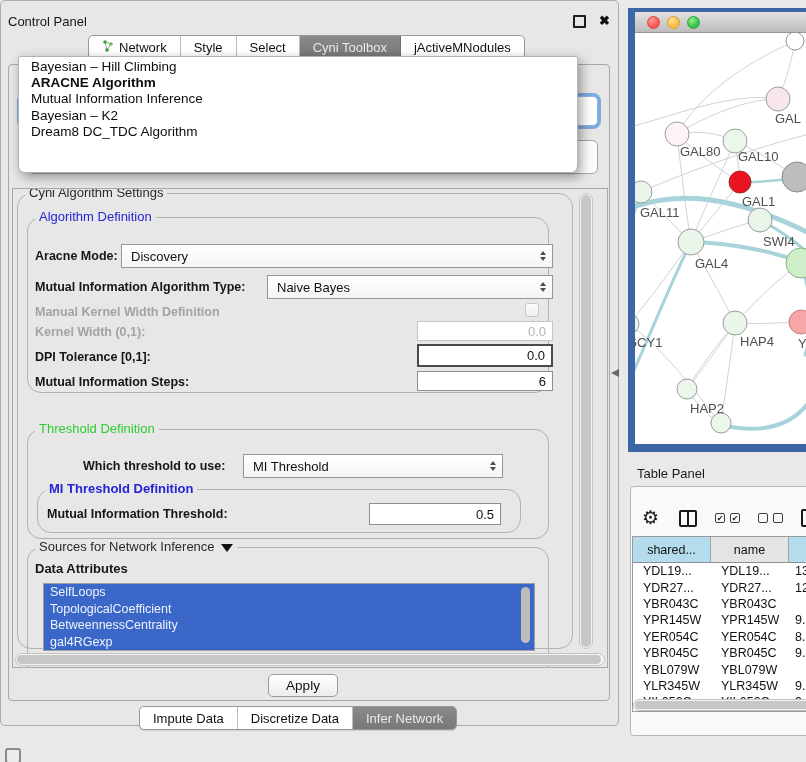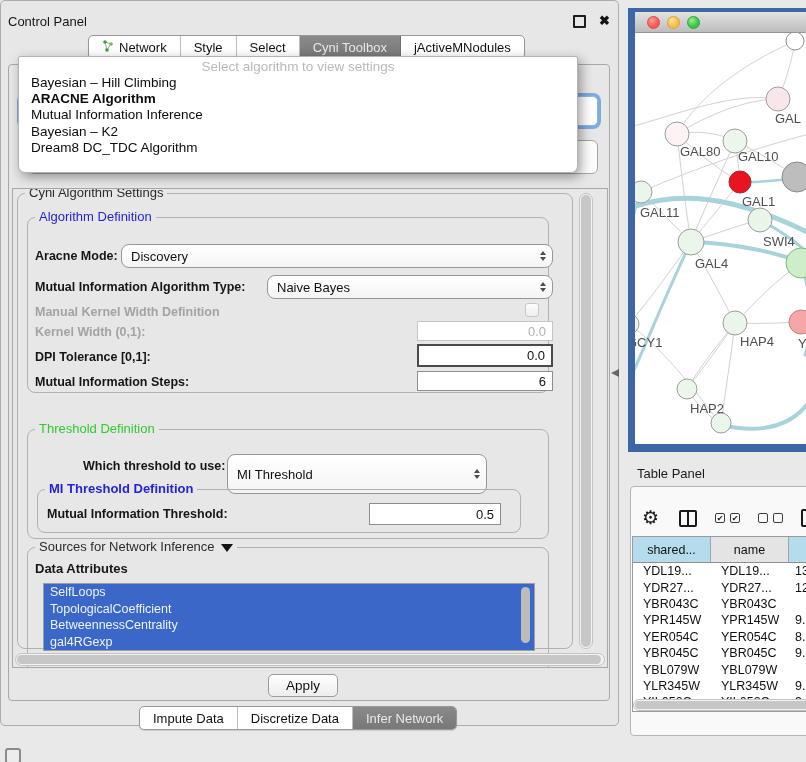--- a/index.html
+++ b/index.html
@@ -36,27 +36,27 @@
 
   
   #algo-dropdown{left:18px;top:56px;width:560px;height:117px;background:#fff;border:1px solid #b3b3b3;
     border-radius:2px 2px 7px 7px;box-shadow:3px 4px 12px rgba(0,0,0,.38);z-index:30;box-sizing:border-box;padding-top:2px;}
   .dd-prompt{height:16px;line-height:16px;text-align:center;color:#b9b9b9;font-size:13.5px;}
   .dd-item{height:16.2px;line-height:16.2px;padding-left:12px;font-size:13.5px;color:#0c0c0c;white-space:nowrap;}
   .dd-item.bold{font-weight:bold;}
 
   
   #scrollpane{left:12px;top:188px;width:596px;height:480px;border:1px solid #a8a8a8;background:#e7e7e7;overflow:hidden;box-sizing:border-box;}
-  .fs{position:absolute;border:1px solid #b1b1b1;border-radius:8px;box-sizing:border-box;}
+  .fs{position:absolute;border:1px solid #b1b1b1;border-radius:14px;box-sizing:border-box;}
   .fs>.legend{position:absolute;top:-9px;left:7px;background:#e7e7e7;padding:0 4px;font-size:13px;color:#2b2b2b;white-space:nowrap;}
   .legend.blue{color:#2424d6;}
   .legend.green{color:#2fcc2f;}
   .lbl{position:absolute;font-size:12.5px;font-weight:bold;color:#161616;white-space:nowrap;text-align:center;}
   .lbl.dis{color:#a3a3a3;}
-  .combo{position:absolute;background:linear-gradient(#ffffff,#f4f4f4);border:1px solid #979797;border-radius:8px;box-sizing:border-box;font-size:13px;color:#111;display:flex;align-items:center;padding-left:9px;}
+  .combo{position:absolute;background:linear-gradient(#ffffff,#f4f4f4);border:1px solid #979797;border-radius:0;box-sizing:border-box;font-size:13px;color:#111;display:flex;align-items:center;padding-left:9px;}
   .combo .arrows{position:absolute;right:6px;top:50%;transform:translateY(-50%);display:flex;flex-direction:column;gap:2px;}
   .tri-up{width:0;height:0;border-left:3.5px solid transparent;border-right:3.5px solid transparent;border-bottom:4.5px solid #4c4c4c;}
   .tri-dn{width:0;height:0;border-left:3.5px solid transparent;border-right:3.5px solid transparent;border-top:4.5px solid #4c4c4c;}
   .field{position:absolute;background:#fff;border:1px solid #8e8e8e;box-sizing:border-box;font-size:13px;color:#111;text-align:right;padding:0 6px;display:flex;align-items:center;justify-content:flex-end;}
   .field.dis{border-color:#c5c5c5;color:#b2b2b2;}
   .field.strong{border:2px solid #4a4a4a;}
   #manual-kernel-checkbox{position:absolute;width:14px;height:14px;border:1px solid #c6c6c6;border-radius:3px;background:linear-gradient(#fdfdfd,#eeeeee);box-sizing:border-box;}
   .expander-tri{display:inline-block;width:0;height:0;border-top:5px solid transparent;border-bottom:5px solid transparent;border-left:8px solid #111;margin-left:8px;vertical-align:-1px;}
   .legend .dn-tri{display:inline-block;width:0;height:0;border-left:6px solid transparent;border-right:6px solid transparent;border-top:8px solid #111;margin-left:6px;vertical-align:-1px;}
 
@@ -142,21 +142,20 @@
     <div class="seg">
       <span>jActiveMNodules</span>
     </div>
   </div>
 
 <div class="abs" id="content-panel"></div>
 <div class="abs" id="combo-behind1"></div>
 <div class="abs" id="combo-behind2"></div>
 
 <div class="abs" id="algo-dropdown">
-    <div class="dd-prompt">Select algorithm to view settings</div>
     <div class="dd-item">Bayesian – Hill Climbing</div>
     <div class="dd-item bold">ARACNE Algorithm</div>
     <div class="dd-item">Mutual Information Inference</div>
     <div class="dd-item">Bayesian – K2</div>
     <div class="dd-item">Dream8 DC_TDC Algorithm</div>
   </div>
 
 <div class="abs" id="scrollpane">
 
   <div class="fs" id="fs-settings" style="left:4px;top:4px;width:556px;height:456px;">
@@ -202,21 +201,21 @@
   <div class="field" style="left:404px;top:182px;width:136px;height:20px;">
     <span>6</span>
   </div>
 
 
   <div class="fs" id="fs-thresh" style="left:14px;top:240px;width:522px;height:110px;">
     <span class="legend green">Threshold Definition</span>
   </div>
 
   <span class="lbl" style="left:70px;top:270px;">Which threshold to use:</span>
-  <div class="combo" style="left:214px;top:265px;width:260px;height:40px;">
+  <div class="combo" style="left:230px;top:265px;width:260px;height:24px;">
     <span>MI Threshold</span>
     <span class="arrows">
         <span class="tri-up"></span>
         <span class="tri-dn"></span>
       </span>
   </div>
 
   <div class="fs" id="fs-mi" style="left:24px;top:300px;width:484px;height:44px;font-weight:bold;">
     <span class="legend blue">MI Threshold Definition</span>
   </div>

